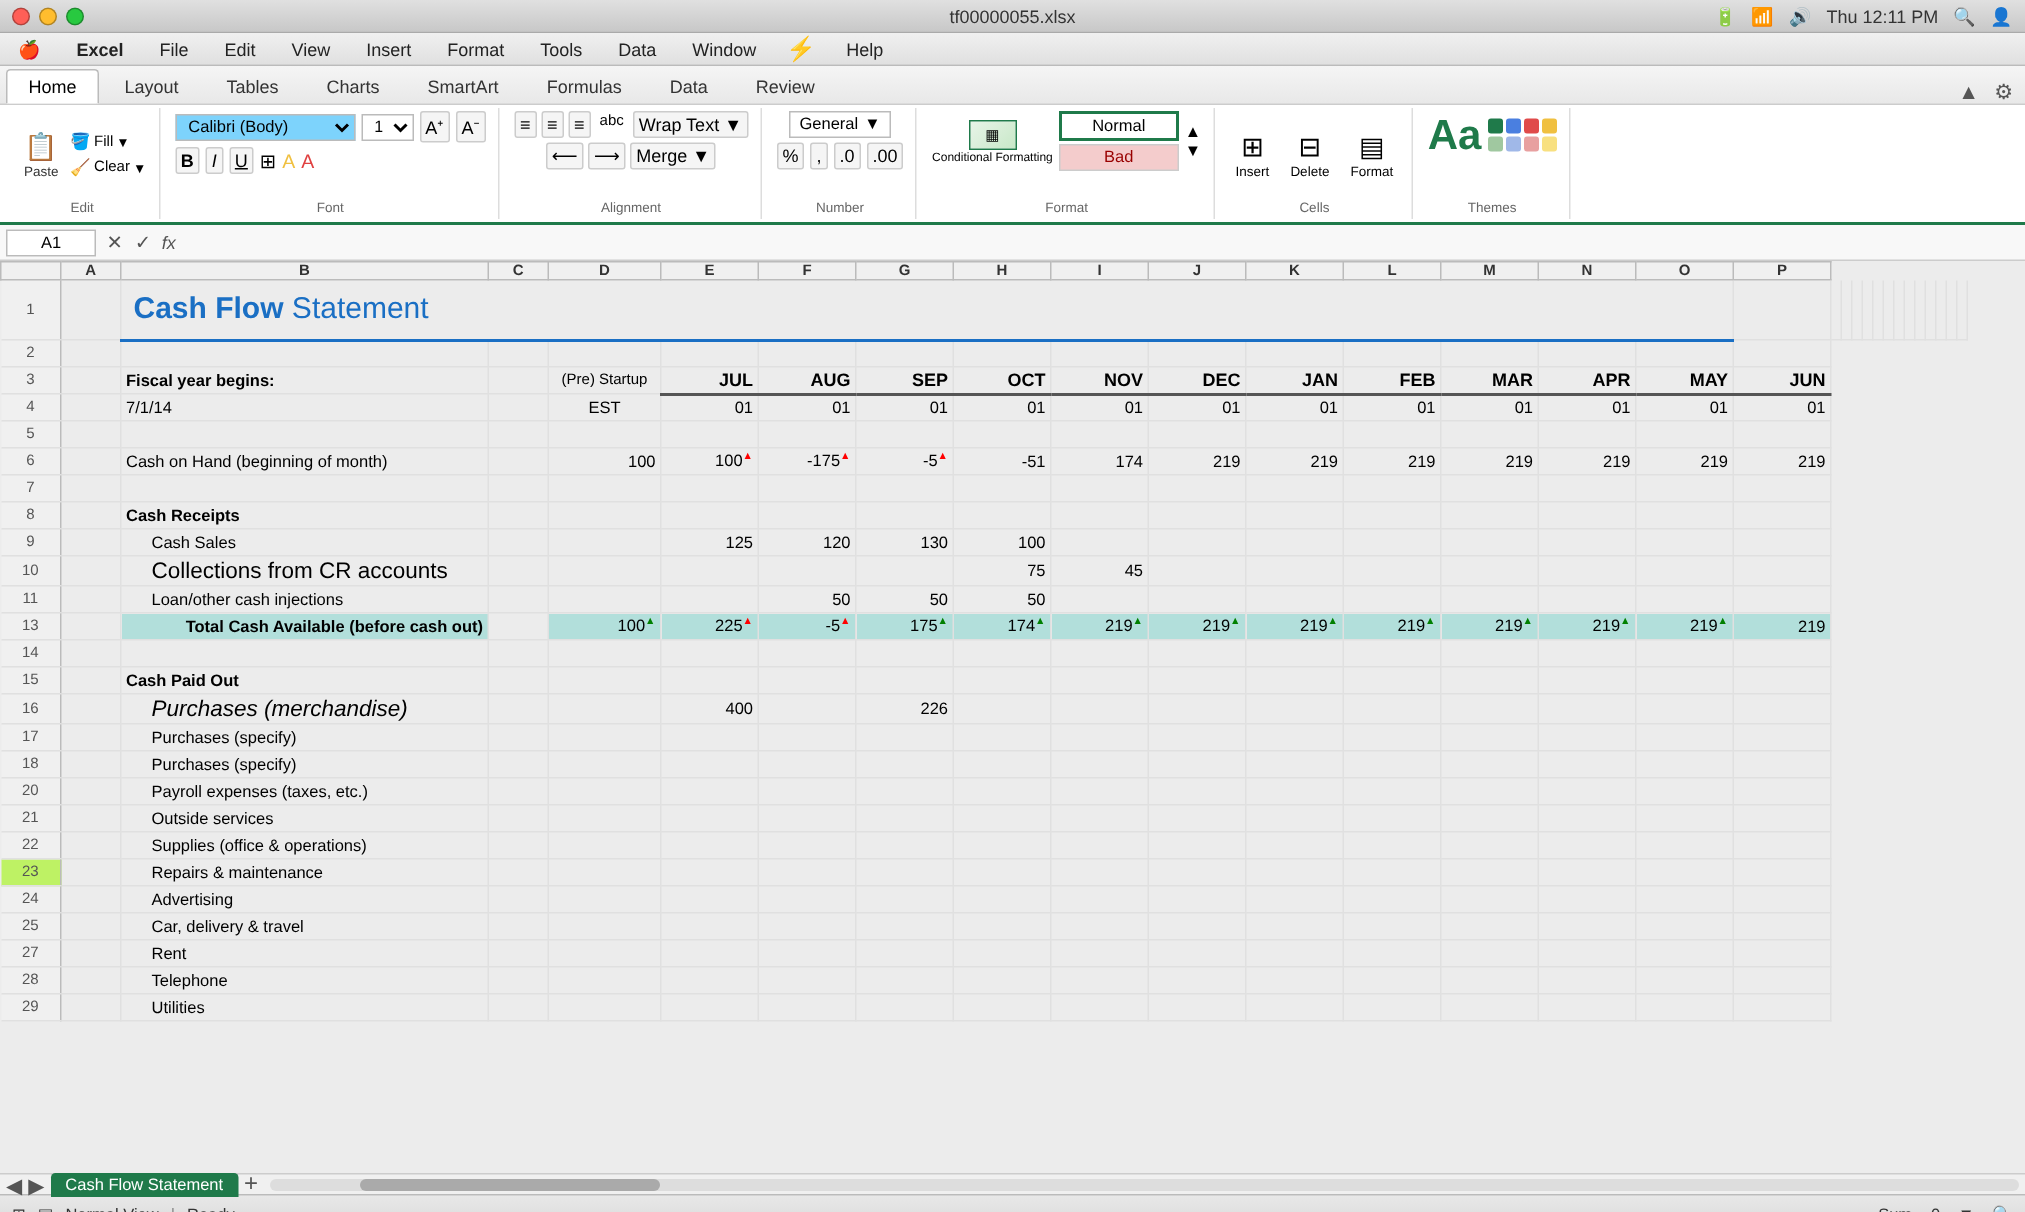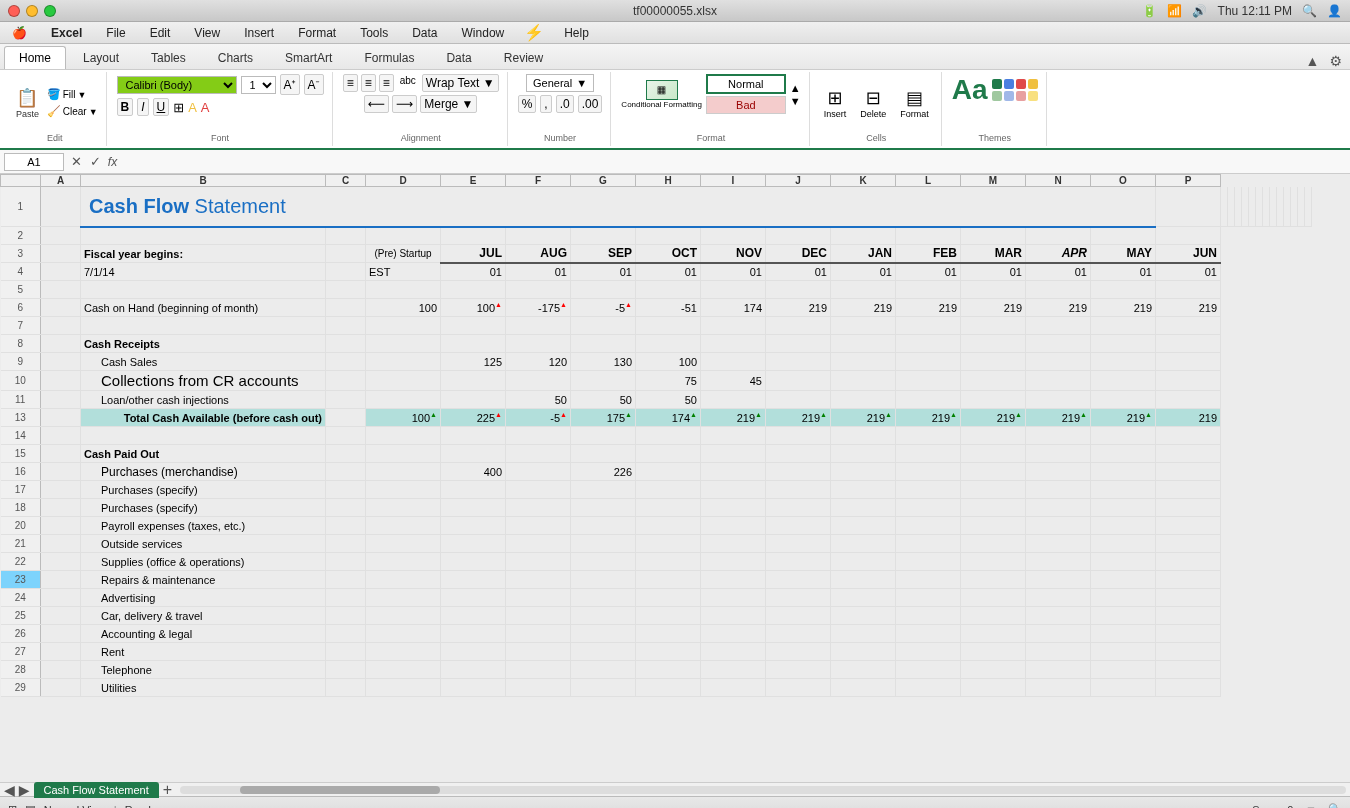--- a/index.html
+++ b/index.html
@@ -163,21 +163,21 @@
       background: #f4cccc; border: 1px solid #ccc;
       padding: 2px 8px; font-size: 11px; color: #900;
       min-width: 80px; text-align: center;
     }
     .number-dropdown { 
       border: 1px solid #bbb; padding: 2px 6px; font-size: 11px;
       background: white; display: flex; align-items: center; gap: 4px;
       cursor: pointer;
     }
     .small-btn { font-size: 12px; cursor: pointer; padding: 1px 3px; border: 1px solid #ccc; background: #f5f5f5; border-radius: 2px; }
-    .font-name-dropdown { border: 1px solid #bbb; padding: 1px 4px; font-size: 11px; background: #84cc16; cursor: pointer; width: 120px; }
+    .font-name-dropdown { border: 1px solid #bbb; padding: 1px 4px; font-size: 11px; background: #7dd3fc; cursor: pointer; width: 120px; }
     .font-size-dropdown { border: 1px solid #bbb; padding: 1px 4px; font-size: 11px; background: white; cursor: pointer; width: 35px; }
   </style>
 </head>
 <body>
 
 <div class="titlebar">
   <div class="titlebar-buttons">
     <div class="tb-btn tb-close"></div>
     <div class="tb-btn tb-min"></div>
     <div class="tb-btn tb-max"></div>
@@ -465,30 +465,30 @@
             <td style="border-right: 1px solid rgb(224, 224, 224); border-bottom: 1px solid rgb(224, 224, 224); padding: 1px 3px; white-space: nowrap; overflow: hidden; height: 18px; text-align: center; font-size: 10px;">(Pre) Startup</td>
             <td style="border-right: 1px solid rgb(224, 224, 224); padding: 1px 3px; white-space: nowrap; overflow: hidden; height: 18px; text-align: right; font-weight: bold; font-size: 12px; border-bottom: 2px solid rgb(85, 85, 85);">JUL</td>
             <td style="border-right: 1px solid rgb(224, 224, 224); padding: 1px 3px; white-space: nowrap; overflow: hidden; height: 18px; text-align: right; font-weight: bold; font-size: 12px; border-bottom: 2px solid rgb(85, 85, 85);">AUG</td>
             <td style="border-right: 1px solid rgb(224, 224, 224); padding: 1px 3px; white-space: nowrap; overflow: hidden; height: 18px; text-align: right; font-weight: bold; font-size: 12px; border-bottom: 2px solid rgb(85, 85, 85);">SEP</td>
             <td style="border-right: 1px solid rgb(224, 224, 224); padding: 1px 3px; white-space: nowrap; overflow: hidden; height: 18px; text-align: right; font-weight: bold; font-size: 12px; border-bottom: 2px solid rgb(85, 85, 85);">OCT</td>
             <td style="border-right: 1px solid rgb(224, 224, 224); padding: 1px 3px; white-space: nowrap; overflow: hidden; height: 18px; text-align: right; font-weight: bold; font-size: 12px; border-bottom: 2px solid rgb(85, 85, 85);">NOV</td>
             <td style="border-right: 1px solid rgb(224, 224, 224); padding: 1px 3px; white-space: nowrap; overflow: hidden; height: 18px; text-align: right; font-weight: bold; font-size: 12px; border-bottom: 2px solid rgb(85, 85, 85);">DEC</td>
             <td style="border-right: 1px solid rgb(224, 224, 224); padding: 1px 3px; white-space: nowrap; overflow: hidden; height: 18px; text-align: right; font-weight: bold; font-size: 12px; border-bottom: 2px solid rgb(85, 85, 85);">JAN</td>
             <td style="border-right: 1px solid rgb(224, 224, 224); padding: 1px 3px; white-space: nowrap; overflow: hidden; height: 18px; text-align: right; font-weight: bold; font-size: 12px; border-bottom: 2px solid rgb(85, 85, 85);">FEB</td>
             <td style="border-right: 1px solid rgb(224, 224, 224); padding: 1px 3px; white-space: nowrap; overflow: hidden; height: 18px; text-align: right; font-weight: bold; font-size: 12px; border-bottom: 2px solid rgb(85, 85, 85);">MAR</td>
-            <td style="border-right: 1px solid rgb(224, 224, 224); padding: 1px 3px; white-space: nowrap; overflow: hidden; height: 18px; text-align: right; font-weight: bold; font-size: 12px; border-bottom: 2px solid rgb(85, 85, 85); font-style: italic;">APR</td>
+            <td style="border-right: 1px solid rgb(224, 224, 224); padding: 1px 3px; white-space: nowrap; overflow: hidden; height: 18px; text-align: right; font-weight: bold; font-size: 12px; border-bottom: 2px solid rgb(85, 85, 85);">APR</td>
             <td style="border-right: 1px solid rgb(224, 224, 224); padding: 1px 3px; white-space: nowrap; overflow: hidden; height: 18px; text-align: right; font-weight: bold; font-size: 12px; border-bottom: 2px solid rgb(85, 85, 85);">MAY</td>
             <td style="border-right: 1px solid rgb(224, 224, 224); padding: 1px 3px; white-space: nowrap; overflow: hidden; height: 18px; text-align: right; font-weight: bold; font-size: 12px; border-bottom: 2px solid rgb(85, 85, 85);">JUN</td>
           </tr>
           <tr>
             <td style="background: rgb(240, 240, 240); border-right: 1px solid rgb(187, 187, 187); border-bottom: 1px solid rgb(224, 224, 224); font-size: 10px; color: rgb(85, 85, 85); text-align: center; padding: 1px;">4</td>
             <td style="border-right: 1px solid rgb(224, 224, 224); border-bottom: 1px solid rgb(224, 224, 224); padding: 1px 3px; font-size: 11px; white-space: nowrap; overflow: hidden; height: 18px;"></td>
             <td style="border-right: 1px solid rgb(224, 224, 224); border-bottom: 1px solid rgb(224, 224, 224); padding: 1px 3px; font-size: 11px; white-space: nowrap; overflow: hidden; height: 18px;">7/1/14</td>
             <td style="border-right: 1px solid rgb(224, 224, 224); border-bottom: 1px solid rgb(224, 224, 224); padding: 1px 3px; font-size: 11px; white-space: nowrap; overflow: hidden; height: 18px;"></td>
-            <td style="border-right: 1px solid rgb(224, 224, 224); border-bottom: 1px solid rgb(224, 224, 224); padding: 1px 3px; font-size: 11px; white-space: nowrap; overflow: hidden; height: 18px; text-align: left;">EST</td>
+            <td style="border-right: 1px solid rgb(224, 224, 224); border-bottom: 1px solid rgb(224, 224, 224); padding: 1px 3px; font-size: 11px; white-space: nowrap; overflow: hidden; height: 18px; text-align: center;">EST</td>
             <td style="border-right: 1px solid rgb(224, 224, 224); border-bottom: 1px solid rgb(224, 224, 224); padding: 1px 3px; font-size: 11px; white-space: nowrap; overflow: hidden; height: 18px; text-align: right;">01</td>
             <td style="border-right: 1px solid rgb(224, 224, 224); border-bottom: 1px solid rgb(224, 224, 224); padding: 1px 3px; font-size: 11px; white-space: nowrap; overflow: hidden; height: 18px; text-align: right;">01</td>
             <td style="border-right: 1px solid rgb(224, 224, 224); border-bottom: 1px solid rgb(224, 224, 224); padding: 1px 3px; font-size: 11px; white-space: nowrap; overflow: hidden; height: 18px; text-align: right;">01</td>
             <td style="border-right: 1px solid rgb(224, 224, 224); border-bottom: 1px solid rgb(224, 224, 224); padding: 1px 3px; font-size: 11px; white-space: nowrap; overflow: hidden; height: 18px; text-align: right;">01</td>
             <td style="border-right: 1px solid rgb(224, 224, 224); border-bottom: 1px solid rgb(224, 224, 224); padding: 1px 3px; font-size: 11px; white-space: nowrap; overflow: hidden; height: 18px; text-align: right;">01</td>
             <td style="border-right: 1px solid rgb(224, 224, 224); border-bottom: 1px solid rgb(224, 224, 224); padding: 1px 3px; font-size: 11px; white-space: nowrap; overflow: hidden; height: 18px; text-align: right;">01</td>
             <td style="border-right: 1px solid rgb(224, 224, 224); border-bottom: 1px solid rgb(224, 224, 224); padding: 1px 3px; font-size: 11px; white-space: nowrap; overflow: hidden; height: 18px; text-align: right;">01</td>
             <td style="border-right: 1px solid rgb(224, 224, 224); border-bottom: 1px solid rgb(224, 224, 224); padding: 1px 3px; font-size: 11px; white-space: nowrap; overflow: hidden; height: 18px; text-align: right;">01</td>
             <td style="border-right: 1px solid rgb(224, 224, 224); border-bottom: 1px solid rgb(224, 224, 224); padding: 1px 3px; font-size: 11px; white-space: nowrap; overflow: hidden; height: 18px; text-align: right;">01</td>
             <td style="border-right: 1px solid rgb(224, 224, 224); border-bottom: 1px solid rgb(224, 224, 224); padding: 1px 3px; font-size: 11px; white-space: nowrap; overflow: hidden; height: 18px; text-align: right;">01</td>
@@ -681,21 +681,21 @@
             <td style="border-right: 1px solid rgb(224, 224, 224); border-bottom: 1px solid rgb(224, 224, 224); padding: 1px 3px; font-size: 11px; white-space: nowrap; overflow: hidden; height: 18px;"></td>
             <td style="border-right: 1px solid rgb(224, 224, 224); border-bottom: 1px solid rgb(224, 224, 224); padding: 1px 3px; font-size: 11px; white-space: nowrap; overflow: hidden; height: 18px;"></td>
             <td style="border-right: 1px solid rgb(224, 224, 224); border-bottom: 1px solid rgb(224, 224, 224); padding: 1px 3px; font-size: 11px; white-space: nowrap; overflow: hidden; height: 18px;"></td>
             <td style="border-right: 1px solid rgb(224, 224, 224); border-bottom: 1px solid rgb(224, 224, 224); padding: 1px 3px; font-size: 11px; white-space: nowrap; overflow: hidden; height: 18px;"></td>
             <td style="border-right: 1px solid rgb(224, 224, 224); border-bottom: 1px solid rgb(224, 224, 224); padding: 1px 3px; font-size: 11px; white-space: nowrap; overflow: hidden; height: 18px;"></td>
             <td style="border-right: 1px solid rgb(224, 224, 224); border-bottom: 1px solid rgb(224, 224, 224); padding: 1px 3px; font-size: 11px; white-space: nowrap; overflow: hidden; height: 18px;"></td>
           </tr>
           <tr>
             <td style="background: rgb(240, 240, 240); border-right: 1px solid rgb(187, 187, 187); border-bottom: 1px solid rgb(224, 224, 224); font-size: 10px; color: rgb(85, 85, 85); text-align: center; padding: 1px;">16</td>
             <td style="border-right: 1px solid rgb(224, 224, 224); border-bottom: 1px solid rgb(224, 224, 224); padding: 1px 3px; font-size: 11px; white-space: nowrap; overflow: hidden; height: 18px;"></td>
-            <td style="border-right: 1px solid rgb(224, 224, 224); border-bottom: 1px solid rgb(224, 224, 224); padding: 1px 3px 1px 20px; font-size: 12px; white-space: nowrap; overflow: hidden; height: 18px;">Purchases (merchandise)</td>
+            <td style="border-right: 1px solid rgb(224, 224, 224); border-bottom: 1px solid rgb(224, 224, 224); padding: 1px 3px 1px 20px; font-size: 15px; white-space: nowrap; overflow: hidden; height: 18px; font-style: italic;">Purchases (merchandise)</td>
             <td style="border-right: 1px solid rgb(224, 224, 224); border-bottom: 1px solid rgb(224, 224, 224); padding: 1px 3px; font-size: 11px; white-space: nowrap; overflow: hidden; height: 18px;"></td>
             <td style="border-right: 1px solid rgb(224, 224, 224); border-bottom: 1px solid rgb(224, 224, 224); padding: 1px 3px; font-size: 11px; white-space: nowrap; overflow: hidden; height: 18px;"></td>
             <td style="border-right: 1px solid rgb(224, 224, 224); border-bottom: 1px solid rgb(224, 224, 224); padding: 1px 3px; font-size: 11px; white-space: nowrap; overflow: hidden; height: 18px; text-align: right;">400</td>
             <td style="border-right: 1px solid rgb(224, 224, 224); border-bottom: 1px solid rgb(224, 224, 224); padding: 1px 3px; font-size: 11px; white-space: nowrap; overflow: hidden; height: 18px;"></td>
             <td style="border-right: 1px solid rgb(224, 224, 224); border-bottom: 1px solid rgb(224, 224, 224); padding: 1px 3px; font-size: 11px; white-space: nowrap; overflow: hidden; height: 18px; text-align: right;">226</td>
             <td style="border-right: 1px solid rgb(224, 224, 224); border-bottom: 1px solid rgb(224, 224, 224); padding: 1px 3px; font-size: 11px; white-space: nowrap; overflow: hidden; height: 18px;"></td>
             <td style="border-right: 1px solid rgb(224, 224, 224); border-bottom: 1px solid rgb(224, 224, 224); padding: 1px 3px; font-size: 11px; white-space: nowrap; overflow: hidden; height: 18px;"></td>
             <td style="border-right: 1px solid rgb(224, 224, 224); border-bottom: 1px solid rgb(224, 224, 224); padding: 1px 3px; font-size: 11px; white-space: nowrap; overflow: hidden; height: 18px;"></td>
             <td style="border-right: 1px solid rgb(224, 224, 224); border-bottom: 1px solid rgb(224, 224, 224); padding: 1px 3px; font-size: 11px; white-space: nowrap; overflow: hidden; height: 18px;"></td>
             <td style="border-right: 1px solid rgb(224, 224, 224); border-bottom: 1px solid rgb(224, 224, 224); padding: 1px 3px; font-size: 11px; white-space: nowrap; overflow: hidden; height: 18px;"></td>
@@ -793,21 +793,21 @@
             <td style="border-right: 1px solid rgb(224, 224, 224); border-bottom: 1px solid rgb(224, 224, 224); padding: 1px 3px; font-size: 11px; white-space: nowrap; overflow: hidden; height: 18px;"></td>
             <td style="border-right: 1px solid rgb(224, 224, 224); border-bottom: 1px solid rgb(224, 224, 224); padding: 1px 3px; font-size: 11px; white-space: nowrap; overflow: hidden; height: 18px;"></td>
             <td style="border-right: 1px solid rgb(224, 224, 224); border-bottom: 1px solid rgb(224, 224, 224); padding: 1px 3px; font-size: 11px; white-space: nowrap; overflow: hidden; height: 18px;"></td>
             <td style="border-right: 1px solid rgb(224, 224, 224); border-bottom: 1px solid rgb(224, 224, 224); padding: 1px 3px; font-size: 11px; white-space: nowrap; overflow: hidden; height: 18px;"></td>
             <td style="border-right: 1px solid rgb(224, 224, 224); border-bottom: 1px solid rgb(224, 224, 224); padding: 1px 3px; font-size: 11px; white-space: nowrap; overflow: hidden; height: 18px;"></td>
             <td style="border-right: 1px solid rgb(224, 224, 224); border-bottom: 1px solid rgb(224, 224, 224); padding: 1px 3px; font-size: 11px; white-space: nowrap; overflow: hidden; height: 18px;"></td>
             <td style="border-right: 1px solid rgb(224, 224, 224); border-bottom: 1px solid rgb(224, 224, 224); padding: 1px 3px; font-size: 11px; white-space: nowrap; overflow: hidden; height: 18px;"></td>
             <td style="border-right: 1px solid rgb(224, 224, 224); border-bottom: 1px solid rgb(224, 224, 224); padding: 1px 3px; font-size: 11px; white-space: nowrap; overflow: hidden; height: 18px;"></td>
           </tr>
           <tr>
-            <td style="background: #7dd3fc; border-right: 1px solid rgb(187, 187, 187); border-bottom: 1px solid rgb(224, 224, 224); font-size: 10px; color: rgb(85, 85, 85); text-align: center; padding: 1px;">23</td>
+            <td style="background: #bef264; border-right: 1px solid rgb(187, 187, 187); border-bottom: 1px solid rgb(224, 224, 224); font-size: 10px; color: rgb(85, 85, 85); text-align: center; padding: 1px;">23</td>
             <td style="border-right: 1px solid rgb(224, 224, 224); border-bottom: 1px solid rgb(224, 224, 224); padding: 1px 3px; font-size: 11px; white-space: nowrap; overflow: hidden; height: 18px;"></td>
             <td style="border-right: 1px solid rgb(224, 224, 224); border-bottom: 1px solid rgb(224, 224, 224); padding: 1px 3px 1px 20px; font-size: 11px; white-space: nowrap; overflow: hidden; height: 18px;">Repairs &amp; maintenance</td>
             <td style="border-right: 1px solid rgb(224, 224, 224); border-bottom: 1px solid rgb(224, 224, 224); padding: 1px 3px; font-size: 11px; white-space: nowrap; overflow: hidden; height: 18px;"></td>
             <td style="border-right: 1px solid rgb(224, 224, 224); border-bottom: 1px solid rgb(224, 224, 224); padding: 1px 3px; font-size: 11px; white-space: nowrap; overflow: hidden; height: 18px;"></td>
             <td style="border-right: 1px solid rgb(224, 224, 224); border-bottom: 1px solid rgb(224, 224, 224); padding: 1px 3px; font-size: 11px; white-space: nowrap; overflow: hidden; height: 18px;"></td>
             <td style="border-right: 1px solid rgb(224, 224, 224); border-bottom: 1px solid rgb(224, 224, 224); padding: 1px 3px; font-size: 11px; white-space: nowrap; overflow: hidden; height: 18px;"></td>
             <td style="border-right: 1px solid rgb(224, 224, 224); border-bottom: 1px solid rgb(224, 224, 224); padding: 1px 3px; font-size: 11px; white-space: nowrap; overflow: hidden; height: 18px;"></td>
             <td style="border-right: 1px solid rgb(224, 224, 224); border-bottom: 1px solid rgb(224, 224, 224); padding: 1px 3px; font-size: 11px; white-space: nowrap; overflow: hidden; height: 18px;"></td>
             <td style="border-right: 1px solid rgb(224, 224, 224); border-bottom: 1px solid rgb(224, 224, 224); padding: 1px 3px; font-size: 11px; white-space: nowrap; overflow: hidden; height: 18px;"></td>
             <td style="border-right: 1px solid rgb(224, 224, 224); border-bottom: 1px solid rgb(224, 224, 224); padding: 1px 3px; font-size: 11px; white-space: nowrap; overflow: hidden; height: 18px;"></td>
@@ -834,39 +834,20 @@
             <td style="border-right: 1px solid rgb(224, 224, 224); border-bottom: 1px solid rgb(224, 224, 224); padding: 1px 3px; font-size: 11px; white-space: nowrap; overflow: hidden; height: 18px;"></td>
             <td style="border-right: 1px solid rgb(224, 224, 224); border-bottom: 1px solid rgb(224, 224, 224); padding: 1px 3px; font-size: 11px; white-space: nowrap; overflow: hidden; height: 18px;"></td>
             <td style="border-right: 1px solid rgb(224, 224, 224); border-bottom: 1px solid rgb(224, 224, 224); padding: 1px 3px; font-size: 11px; white-space: nowrap; overflow: hidden; height: 18px;"></td>
             <td style="border-right: 1px solid rgb(224, 224, 224); border-bottom: 1px solid rgb(224, 224, 224); padding: 1px 3px; font-size: 11px; white-space: nowrap; overflow: hidden; height: 18px;"></td>
             <td style="border-right: 1px solid rgb(224, 224, 224); border-bottom: 1px solid rgb(224, 224, 224); padding: 1px 3px; font-size: 11px; white-space: nowrap; overflow: hidden; height: 18px;"></td>
           </tr>
           <tr>
             <td style="background: rgb(240, 240, 240); border-right: 1px solid rgb(187, 187, 187); border-bottom: 1px solid rgb(224, 224, 224); font-size: 10px; color: rgb(85, 85, 85); text-align: center; padding: 1px;">25</td>
             <td style="border-right: 1px solid rgb(224, 224, 224); border-bottom: 1px solid rgb(224, 224, 224); padding: 1px 3px; font-size: 11px; white-space: nowrap; overflow: hidden; height: 18px;"></td>
             <td style="border-right: 1px solid rgb(224, 224, 224); border-bottom: 1px solid rgb(224, 224, 224); padding: 1px 3px 1px 20px; font-size: 11px; white-space: nowrap; overflow: hidden; height: 18px;">Car, delivery &amp; travel</td>
-            <td style="border-right: 1px solid rgb(224, 224, 224); border-bottom: 1px solid rgb(224, 224, 224); padding: 1px 3px; font-size: 11px; white-space: nowrap; overflow: hidden; height: 18px;"></td>
-            <td style="border-right: 1px solid rgb(224, 224, 224); border-bottom: 1px solid rgb(224, 224, 224); padding: 1px 3px; font-size: 11px; white-space: nowrap; overflow: hidden; height: 18px;"></td>
-            <td style="border-right: 1px solid rgb(224, 224, 224); border-bottom: 1px solid rgb(224, 224, 224); padding: 1px 3px; font-size: 11px; white-space: nowrap; overflow: hidden; height: 18px;"></td>
-            <td style="border-right: 1px solid rgb(224, 224, 224); border-bottom: 1px solid rgb(224, 224, 224); padding: 1px 3px; font-size: 11px; white-space: nowrap; overflow: hidden; height: 18px;"></td>
-            <td style="border-right: 1px solid rgb(224, 224, 224); border-bottom: 1px solid rgb(224, 224, 224); padding: 1px 3px; font-size: 11px; white-space: nowrap; overflow: hidden; height: 18px;"></td>
-            <td style="border-right: 1px solid rgb(224, 224, 224); border-bottom: 1px solid rgb(224, 224, 224); padding: 1px 3px; font-size: 11px; white-space: nowrap; overflow: hidden; height: 18px;"></td>
-            <td style="border-right: 1px solid rgb(224, 224, 224); border-bottom: 1px solid rgb(224, 224, 224); padding: 1px 3px; font-size: 11px; white-space: nowrap; overflow: hidden; height: 18px;"></td>
-            <td style="border-right: 1px solid rgb(224, 224, 224); border-bottom: 1px solid rgb(224, 224, 224); padding: 1px 3px; font-size: 11px; white-space: nowrap; overflow: hidden; height: 18px;"></td>
-            <td style="border-right: 1px solid rgb(224, 224, 224); border-bottom: 1px solid rgb(224, 224, 224); padding: 1px 3px; font-size: 11px; white-space: nowrap; overflow: hidden; height: 18px;"></td>
-            <td style="border-right: 1px solid rgb(224, 224, 224); border-bottom: 1px solid rgb(224, 224, 224); padding: 1px 3px; font-size: 11px; white-space: nowrap; overflow: hidden; height: 18px;"></td>
-            <td style="border-right: 1px solid rgb(224, 224, 224); border-bottom: 1px solid rgb(224, 224, 224); padding: 1px 3px; font-size: 11px; white-space: nowrap; overflow: hidden; height: 18px;"></td>
-            <td style="border-right: 1px solid rgb(224, 224, 224); border-bottom: 1px solid rgb(224, 224, 224); padding: 1px 3px; font-size: 11px; white-space: nowrap; overflow: hidden; height: 18px;"></td>
-            <td style="border-right: 1px solid rgb(224, 224, 224); border-bottom: 1px solid rgb(224, 224, 224); padding: 1px 3px; font-size: 11px; white-space: nowrap; overflow: hidden; height: 18px;"></td>
-            <td style="border-right: 1px solid rgb(224, 224, 224); border-bottom: 1px solid rgb(224, 224, 224); padding: 1px 3px; font-size: 11px; white-space: nowrap; overflow: hidden; height: 18px;"></td>
-          </tr>
-          <tr>
-            <td style="background: rgb(240, 240, 240); border-right: 1px solid rgb(187, 187, 187); border-bottom: 1px solid rgb(224, 224, 224); font-size: 10px; color: rgb(85, 85, 85); text-align: center; padding: 1px;">26</td>
-            <td style="border-right: 1px solid rgb(224, 224, 224); border-bottom: 1px solid rgb(224, 224, 224); padding: 1px 3px; font-size: 11px; white-space: nowrap; overflow: hidden; height: 18px;"></td>
-            <td style="border-right: 1px solid rgb(224, 224, 224); border-bottom: 1px solid rgb(224, 224, 224); padding: 1px 3px 1px 20px; font-size: 11px; white-space: nowrap; overflow: hidden; height: 18px;">Accounting &amp; legal</td>
             <td style="border-right: 1px solid rgb(224, 224, 224); border-bottom: 1px solid rgb(224, 224, 224); padding: 1px 3px; font-size: 11px; white-space: nowrap; overflow: hidden; height: 18px;"></td>
             <td style="border-right: 1px solid rgb(224, 224, 224); border-bottom: 1px solid rgb(224, 224, 224); padding: 1px 3px; font-size: 11px; white-space: nowrap; overflow: hidden; height: 18px;"></td>
             <td style="border-right: 1px solid rgb(224, 224, 224); border-bottom: 1px solid rgb(224, 224, 224); padding: 1px 3px; font-size: 11px; white-space: nowrap; overflow: hidden; height: 18px;"></td>
             <td style="border-right: 1px solid rgb(224, 224, 224); border-bottom: 1px solid rgb(224, 224, 224); padding: 1px 3px; font-size: 11px; white-space: nowrap; overflow: hidden; height: 18px;"></td>
             <td style="border-right: 1px solid rgb(224, 224, 224); border-bottom: 1px solid rgb(224, 224, 224); padding: 1px 3px; font-size: 11px; white-space: nowrap; overflow: hidden; height: 18px;"></td>
             <td style="border-right: 1px solid rgb(224, 224, 224); border-bottom: 1px solid rgb(224, 224, 224); padding: 1px 3px; font-size: 11px; white-space: nowrap; overflow: hidden; height: 18px;"></td>
             <td style="border-right: 1px solid rgb(224, 224, 224); border-bottom: 1px solid rgb(224, 224, 224); padding: 1px 3px; font-size: 11px; white-space: nowrap; overflow: hidden; height: 18px;"></td>
             <td style="border-right: 1px solid rgb(224, 224, 224); border-bottom: 1px solid rgb(224, 224, 224); padding: 1px 3px; font-size: 11px; white-space: nowrap; overflow: hidden; height: 18px;"></td>
             <td style="border-right: 1px solid rgb(224, 224, 224); border-bottom: 1px solid rgb(224, 224, 224); padding: 1px 3px; font-size: 11px; white-space: nowrap; overflow: hidden; height: 18px;"></td>
             <td style="border-right: 1px solid rgb(224, 224, 224); border-bottom: 1px solid rgb(224, 224, 224); padding: 1px 3px; font-size: 11px; white-space: nowrap; overflow: hidden; height: 18px;"></td>

